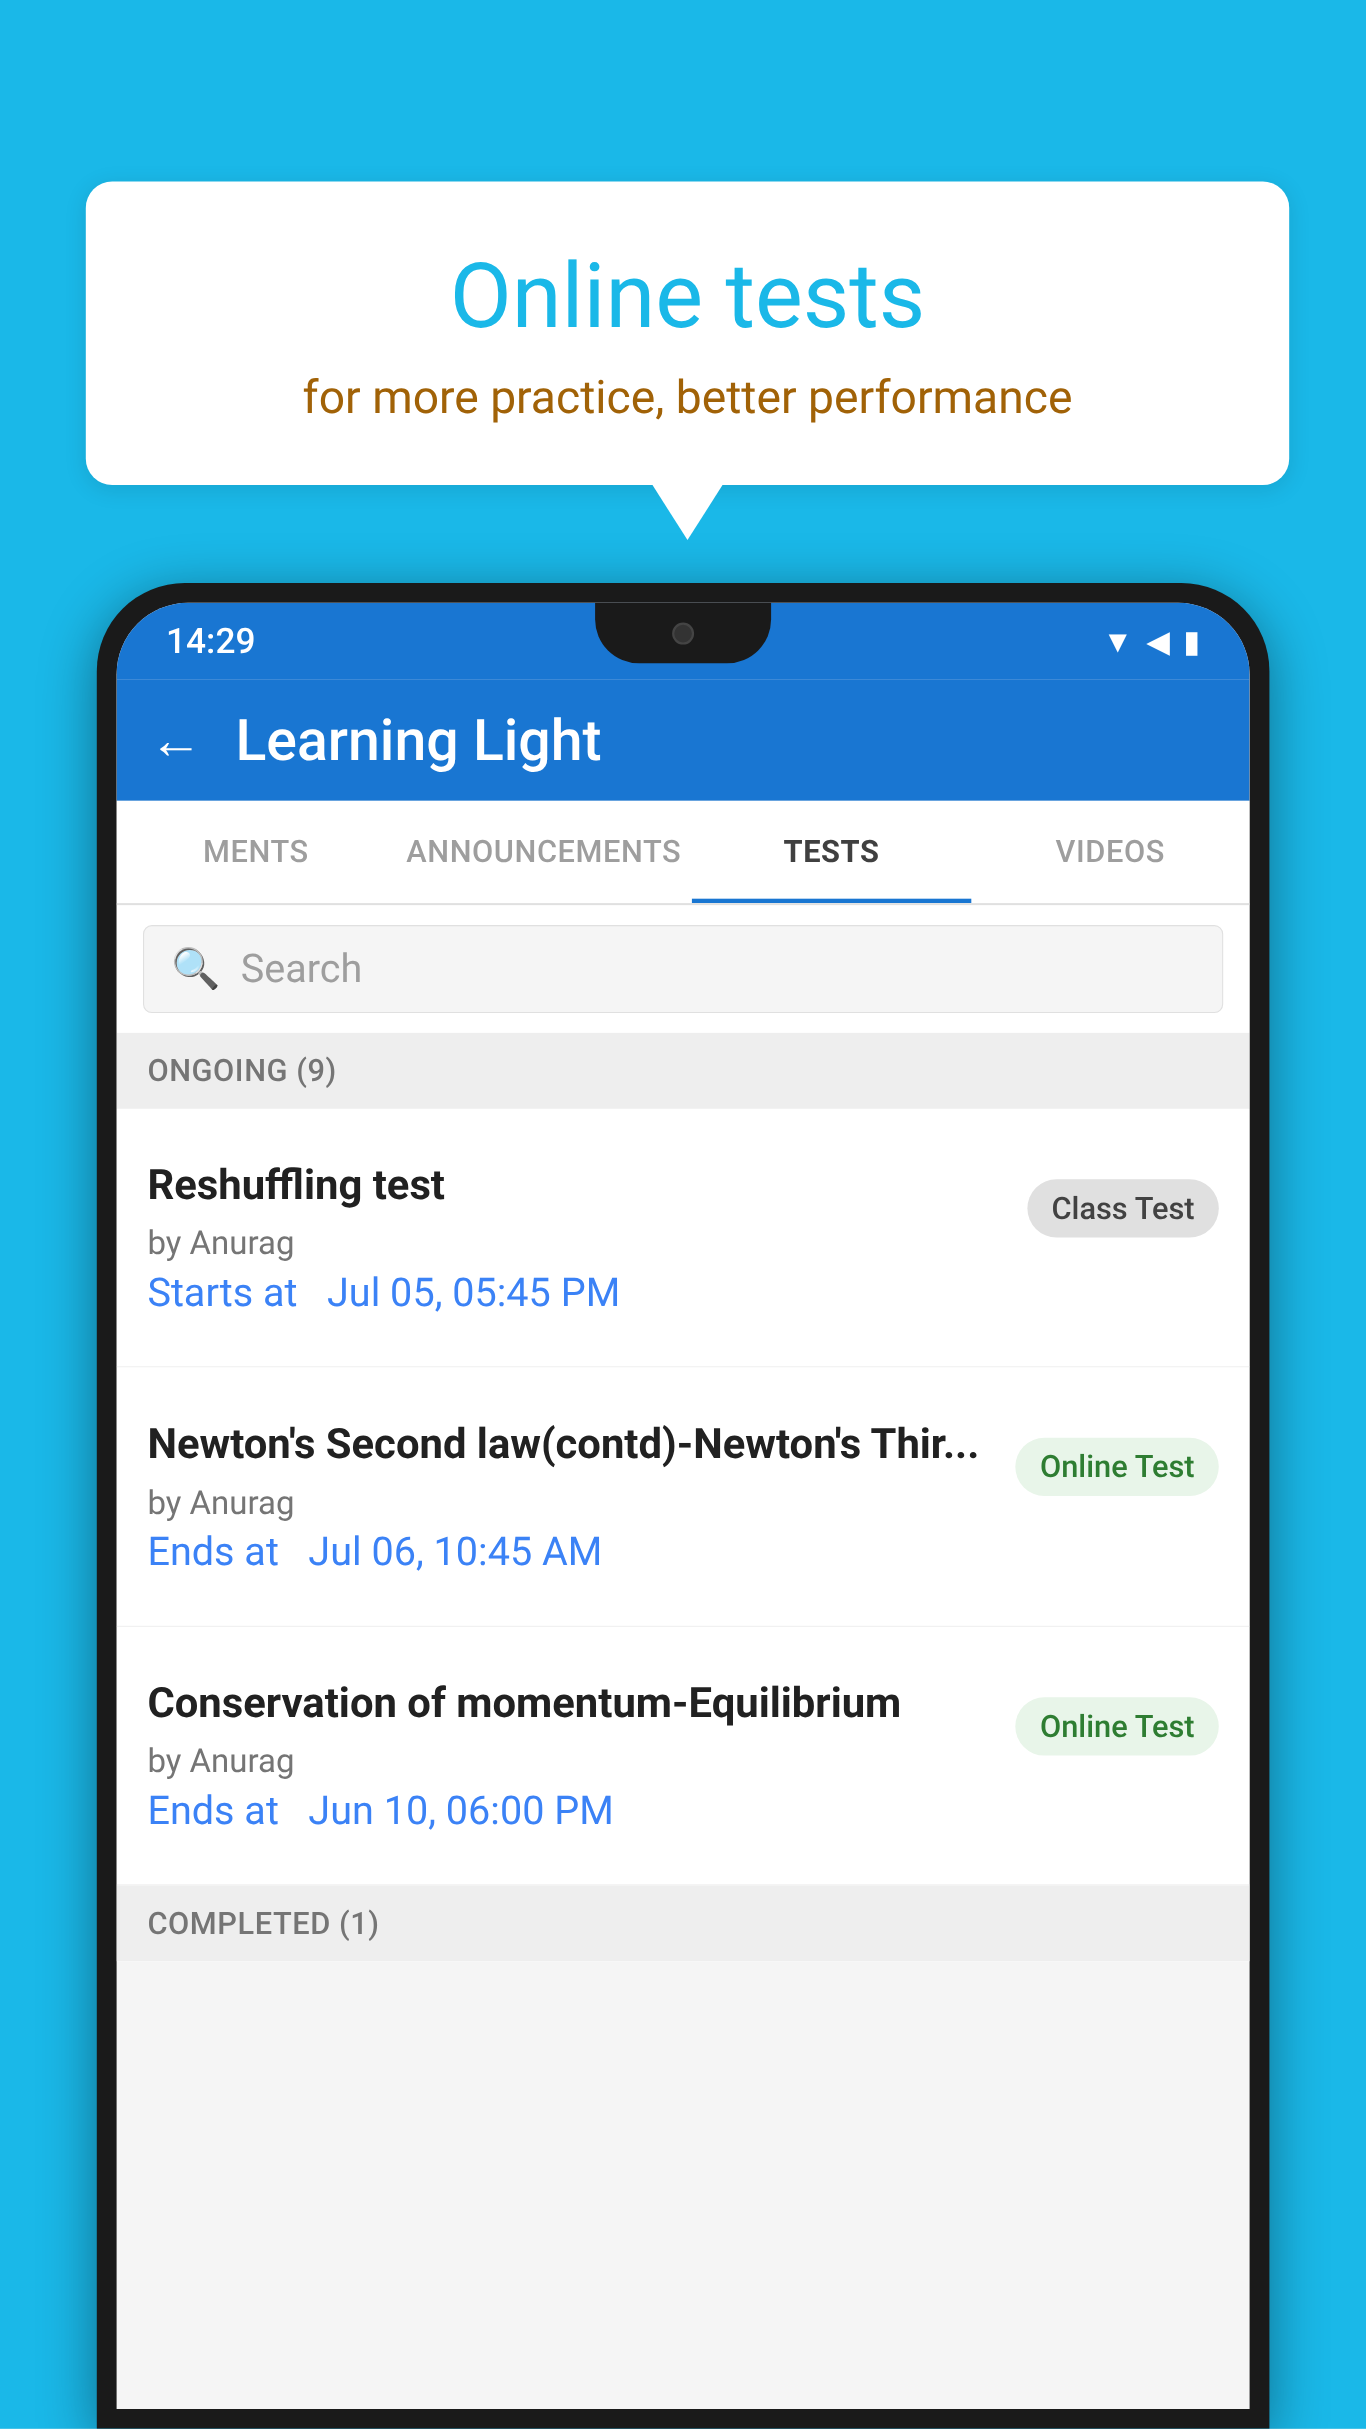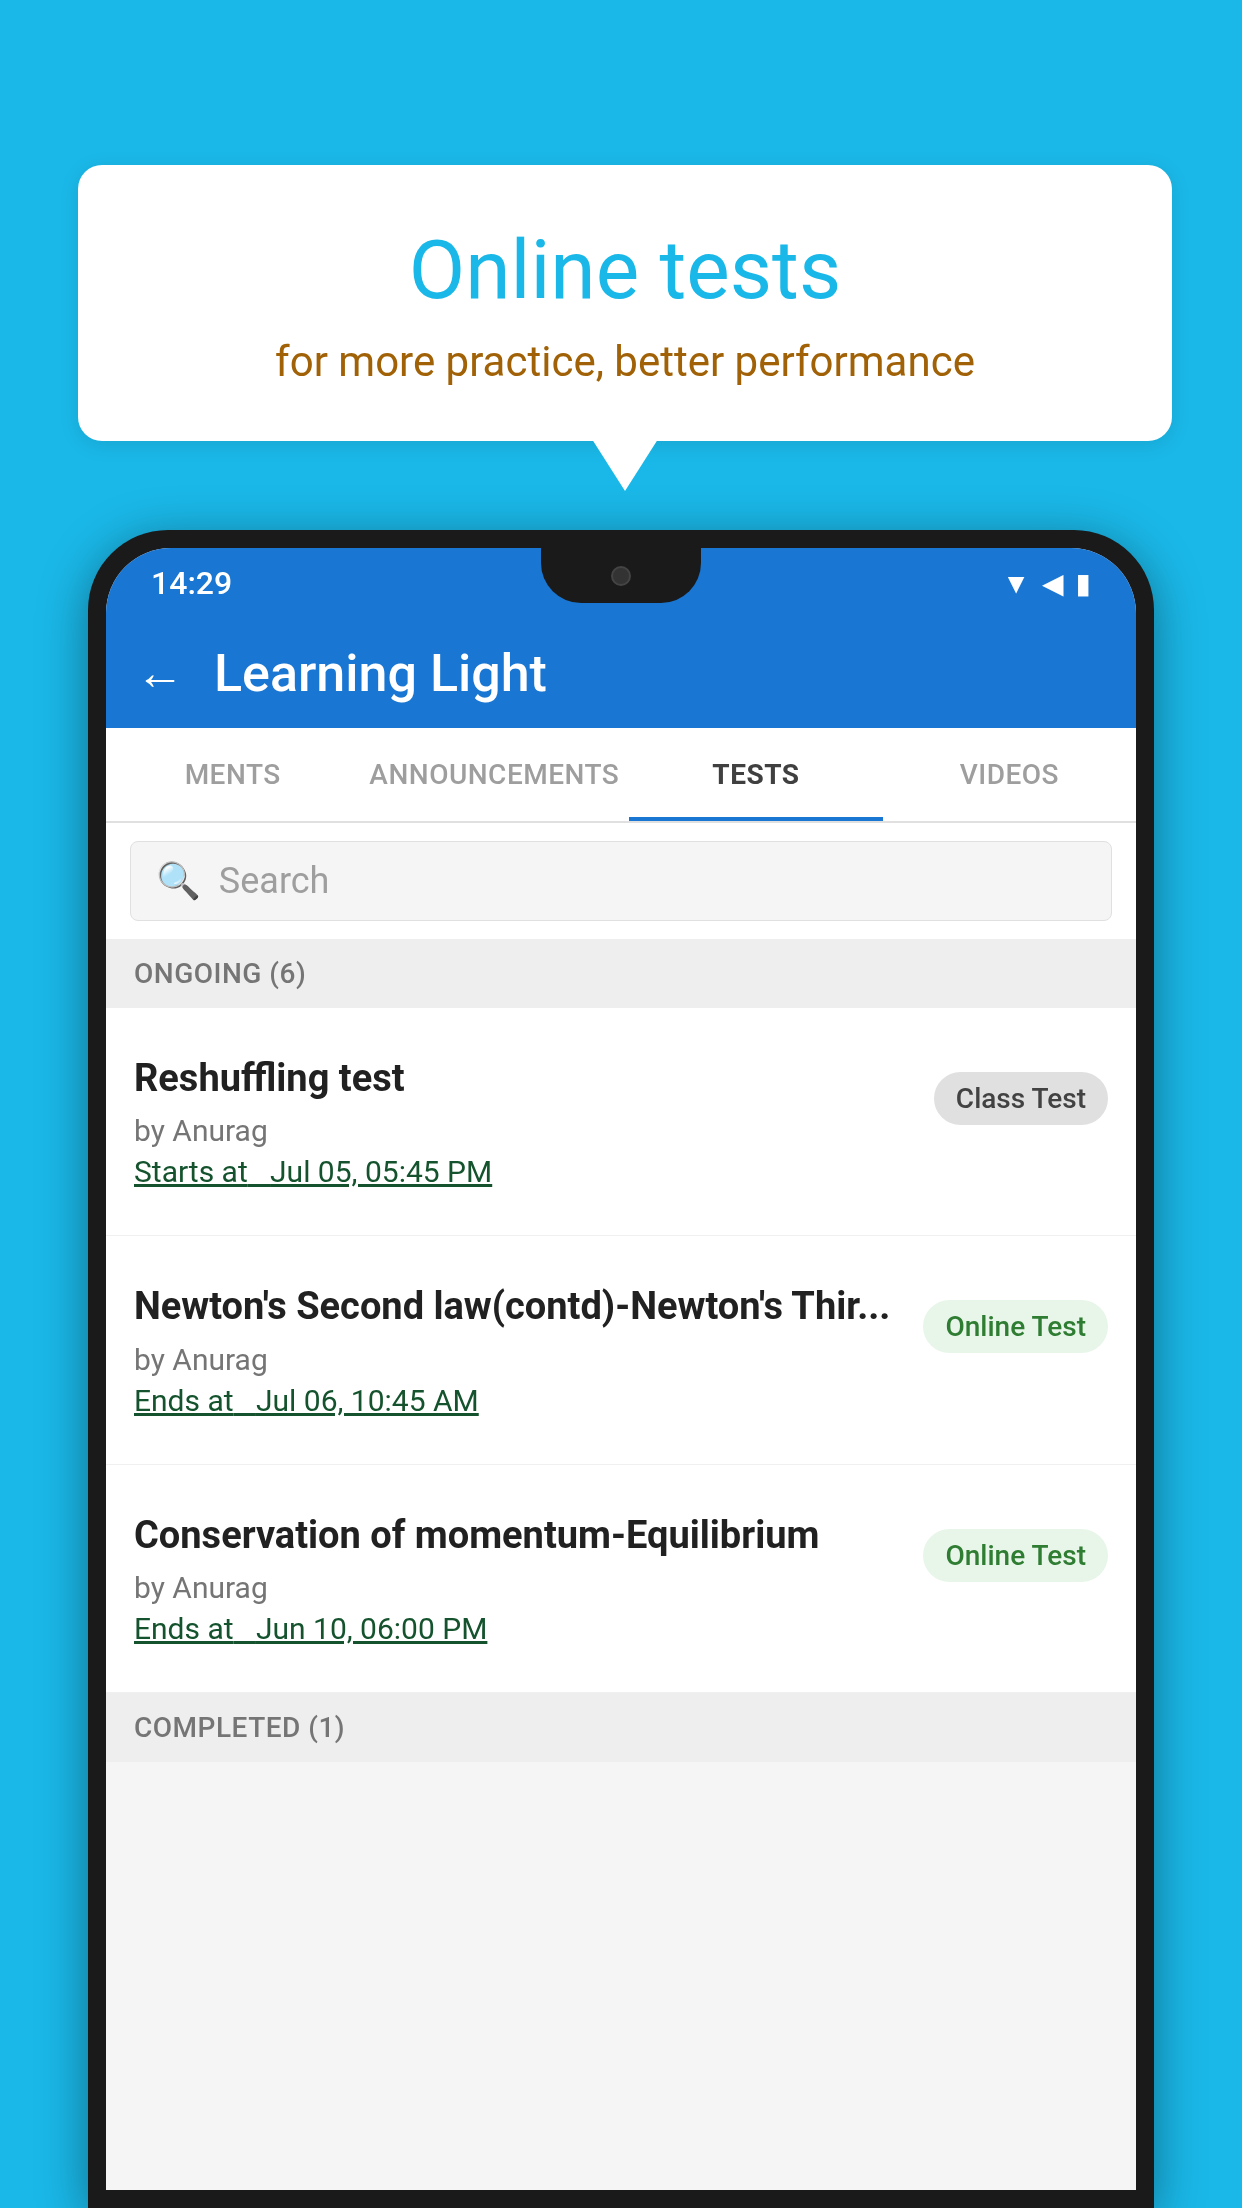--- a/index.html
+++ b/index.html
@@ -251,23 +251,22 @@
       line-height: 1.3;
     }
 
     .test-author {
       font-size: 30px;
       color: #757575;
       margin-bottom: 6px;
     }
 
     .test-time {
-      font-size: 30px;
-      color: #14532d;
-      text-decoration: underline;
+      font-size: 36px;
+      color: #3b82f6;
     }
 
     .test-badge {
       border-radius: 30px;
       padding: 10px 22px;
       font-size: 28px;
       font-weight: 500;
       white-space: nowrap;
       min-width: 160px;
       text-align: center;
@@ -332,21 +331,21 @@
       <div class="tab">VIDEOS</div>
     </div>
 
     <div class="search-container">
       <div class="search-bar">
         <span class="search-icon">🔍</span>
         <span class="search-text">Search</span>
       </div>
     </div>
 
-    <div class="section-header">ONGOING (6)</div>
+    <div class="section-header">ONGOING (9)</div>
 
     <div class="content-list">
 
       <div class="test-item">
         <div class="test-info">
           <div class="test-title">Reshuffling test</div>
           <div class="test-author">by Anurag</div>
           <div class="test-time">
             <span>Starts at</span>
             &nbsp;

